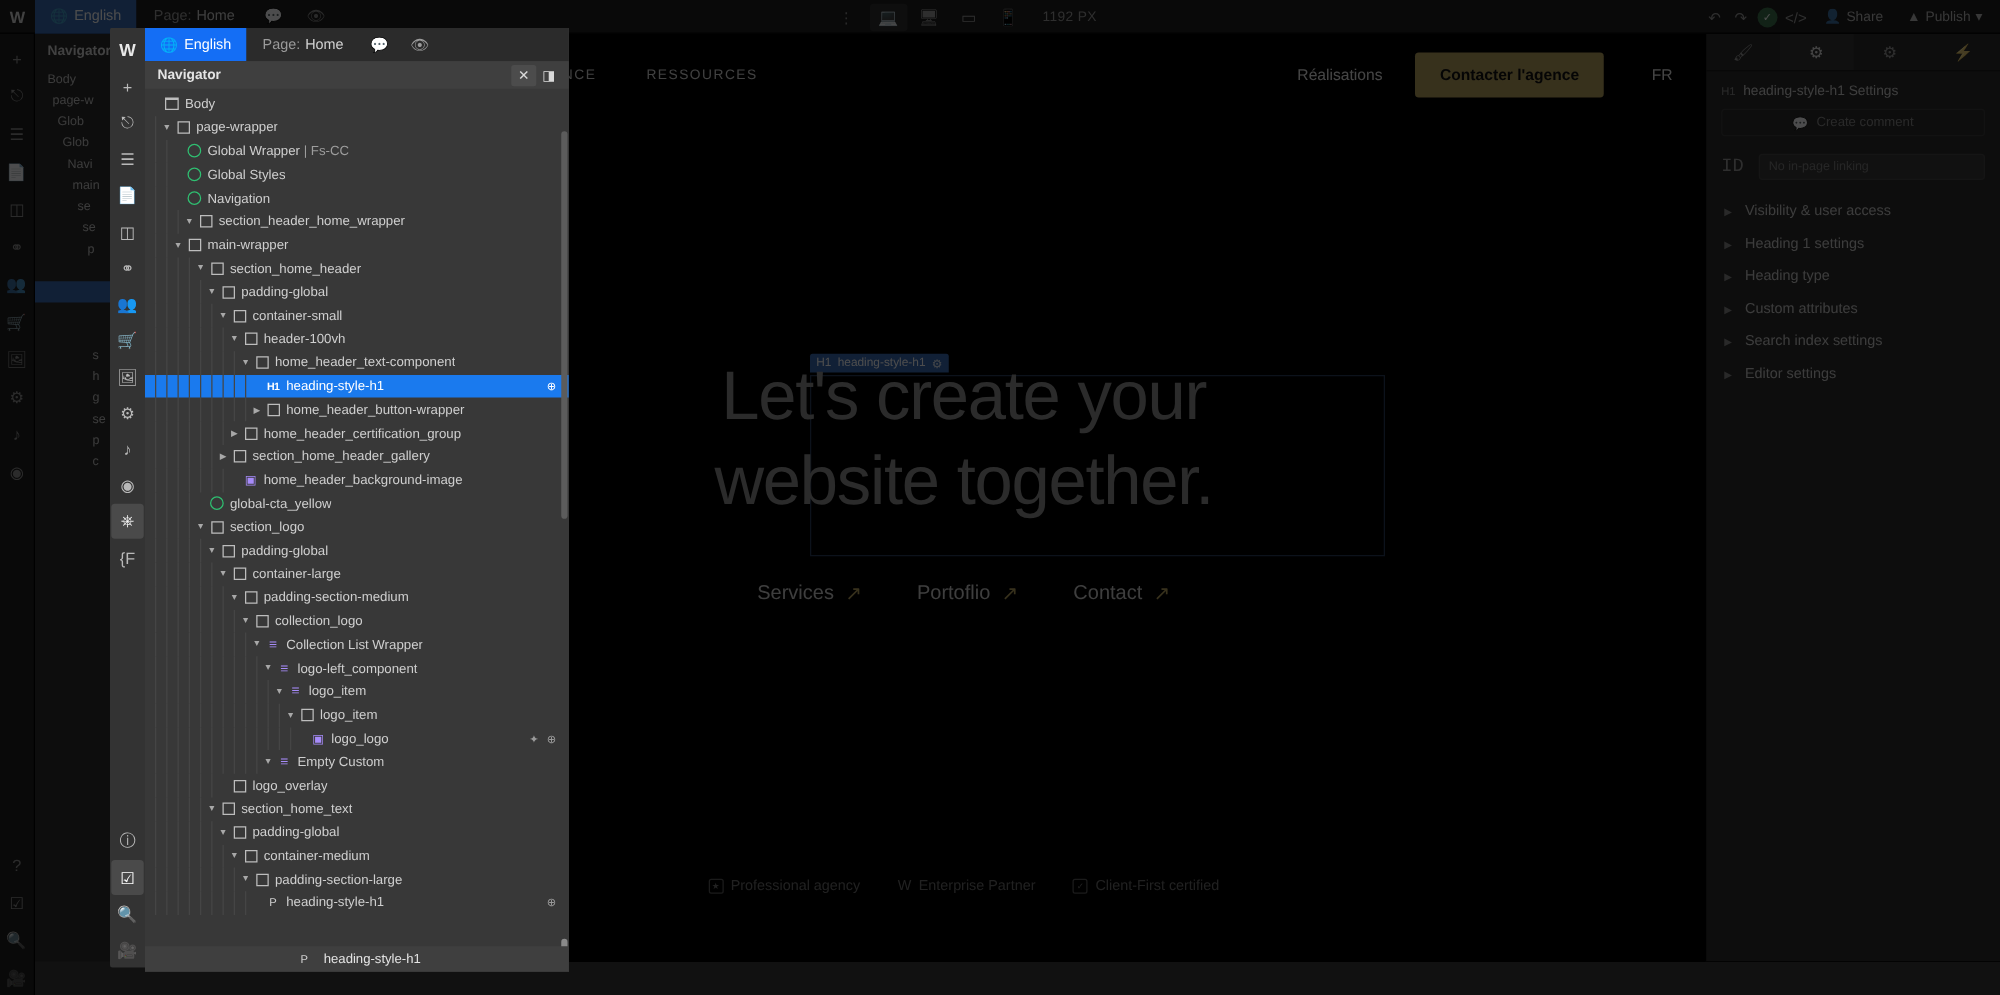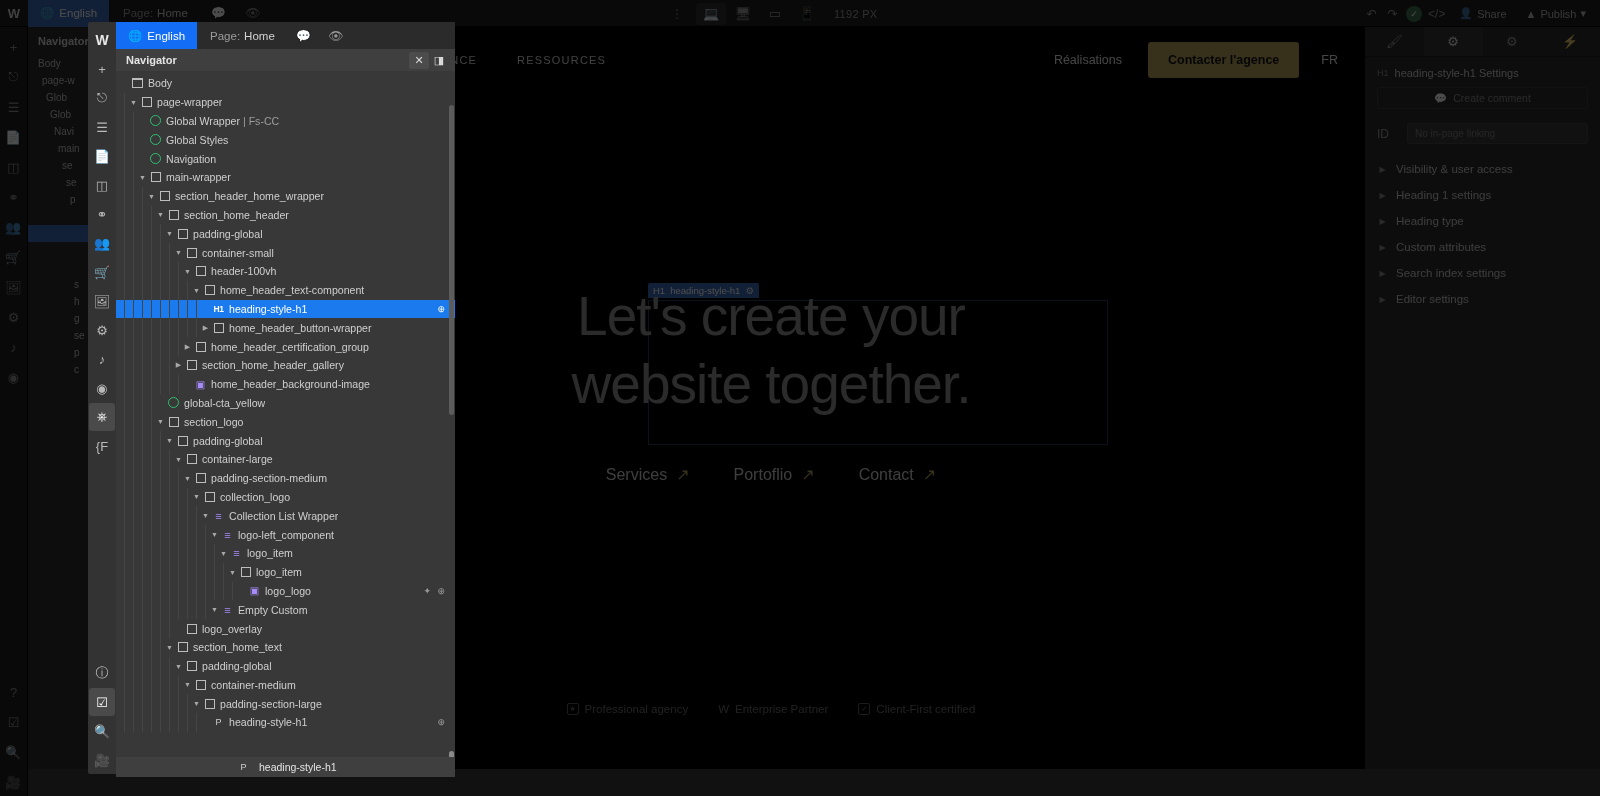--- a/index.html
+++ b/index.html
@@ -64,21 +64,21 @@
 
   
   .canvas { position:absolute; left:178px; top:27px; width:1186px; height:742px; background:#000; overflow:hidden;}
   .site-nav { position:absolute; left:0; top:10px; width:1186px; height:46px;
       display:flex; align-items:center; padding:0 26px; }
   .brand { color:#fff; font-size:21px; letter-spacing:-.4px; margin-right:46px;}
   .site-nav .lnk { color:#d7d7d7; font-size:11px; letter-spacing:1.2px; margin-right:40px;}
   .site-nav .spacer{flex:1;}
   .site-nav .re { color:#e6e6e6; font-size:12.5px; margin-right:26px;}
   .cta { background:#c9a227; color:#111; font-size:12.5px; padding:11px 20px; border-radius:3px; font-weight:bold;}
-  .site-nav .fr { color:#e6e6e6; font-size:12.5px; margin-left:22px;}
+  .site-nav .fr { color:#e6e6e6; font-size:12.5px; margin-left:38px;}
 
   .hero { position:absolute; left:0; top:255px; width:1186px; text-align:center;}
   .hero h1 { color:#8e8e8e; font-size:55px; font-weight:400; line-height:1.24; letter-spacing:-1px;}
   .hero-box {
     position:absolute; left:470px; top:273px; width:460px; height:145px;
     border:1px solid rgba(50,110,210,.55);
   }
   .sel-tag {
     position:absolute; left:470px; top:256px; height:15px; background:#146ef5;
     color:#fff; font-size:9.5px; display:flex; align-items:center; gap:5px; padding:0 5px;
@@ -99,21 +99,21 @@
   .rpanel { position:absolute; right:0; top:27px; width:236px; height:742px;
      background:#2b2b2b; border-left:1px solid #000; }
   .rp-tabs { display:flex; height:30px; border-bottom:1px solid #1a1a1a;}
   .rp-tabs .t{flex:1;display:flex;align-items:center;justify-content:center;color:#9a9a9a;font-size:13px;}
   .rp-tabs .t.on{background:#353535;color:#e2e2e2;}
   .rp-title{color:#cdcdcd;font-size:11px;padding:10px 12px 6px;display:flex;gap:6px;align-items:center;}
   .rp-title .h1t{color:#8d8d8d;font-size:9px;}
   .rp-cmt{margin:2px 12px 10px;height:22px;border:1px solid #3c3c3c;border-radius:3px;
      display:flex;align-items:center;justify-content:center;gap:6px;color:#8a8a8a;font-size:10.5px;}
   .rp-id{display:flex;align-items:center;gap:10px;padding:4px 12px 12px;}
-  .rp-id .lb{color:#9a9a9a;font-size:12px;width:20px;}
+  .rp-id .lb{color:#9a9a9a;font-size:15px;width:20px;font-family:Liberation Mono, monospace;}
   .rp-id .inp{flex:1;height:21px;background:#3a3a3a;border:1px solid #454545;border-radius:3px;
      color:#7d7d7d;font-size:10px;display:flex;align-items:center;padding:0 7px;}
   .rp-row{display:flex;align-items:center;gap:8px;padding:7px 12px;color:#c9c9c9;font-size:11.5px;}
   .rp-row .car{color:#8a8a8a;font-size:8px;}
 
   
   .modal-rail{
     position:absolute; left:88px; top:22px; width:28px; height:752px;
     background:#333; display:flex; flex-direction:column; align-items:center;
     padding-top:4px; gap:1px; z-index:30; border-radius:2px 0 0 2px;
@@ -468,36 +468,36 @@
             </div>
             <span class="ind" style="width: 21px;"></span>
             <span class="car none">▶</span>
             <span class="ic cmp"></span>
             <span class="lbl">Navigation</span>
           </div>
           <div class="row">
             <div class="guides">
               <div class="g"></div>
               <div class="g"></div>
+              <div class="g"></div>
+            </div>
+            <span class="ind" style="width: 30px;"></span>
+            <span class="car">▼</span>
+            <span class="ic sq"></span>
+            <span class="lbl">section_header_home_wrapper</span>
+          </div>
+          <div class="row">
+            <div class="guides">
+              <div class="g"></div>
+              <div class="g"></div>
             </div>
             <span class="ind" style="width: 21px;"></span>
             <span class="car">▼</span>
             <span class="ic sq"></span>
             <span class="lbl">main-wrapper</span>
-          </div>
-          <div class="row">
-            <div class="guides">
-              <div class="g"></div>
-              <div class="g"></div>
-              <div class="g"></div>
-            </div>
-            <span class="ind" style="width: 30px;"></span>
-            <span class="car">▼</span>
-            <span class="ic sq"></span>
-            <span class="lbl">section_header_home_wrapper</span>
           </div>
           <div class="row">
             <div class="guides">
               <div class="g"></div>
               <div class="g"></div>
               <div class="g"></div>
               <div class="g"></div>
             </div>
             <span class="ind" style="width: 39px;"></span>
             <span class="car">▼</span>

